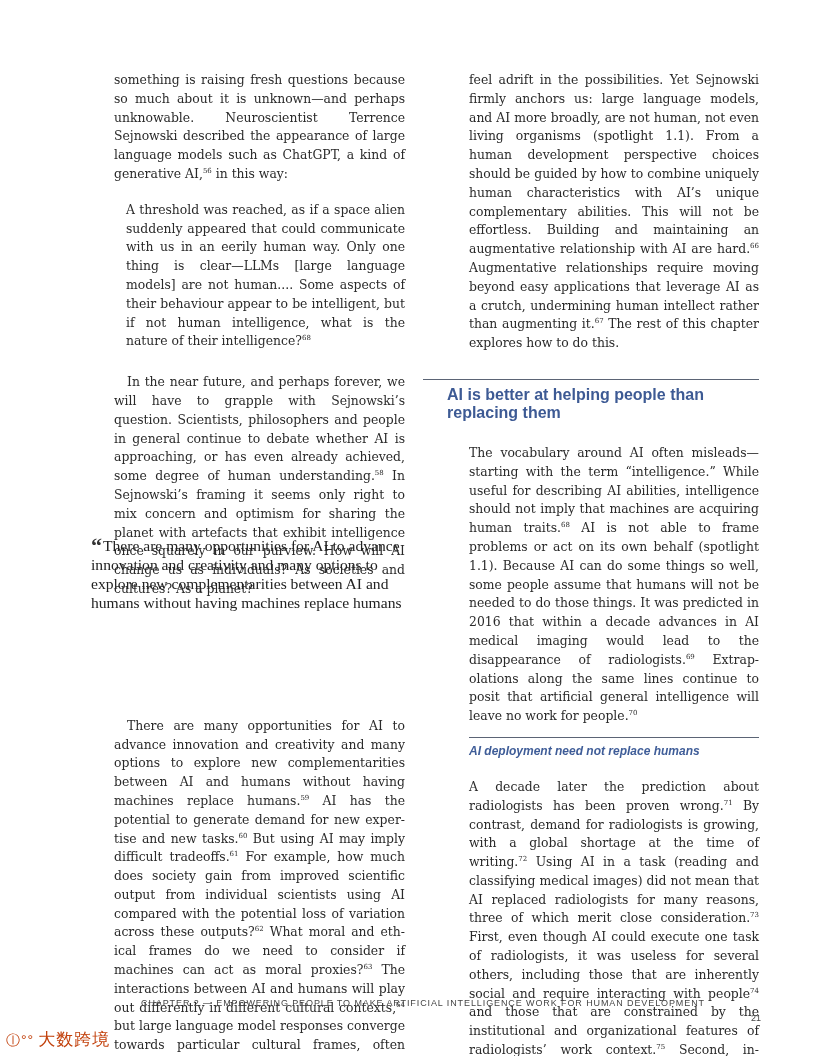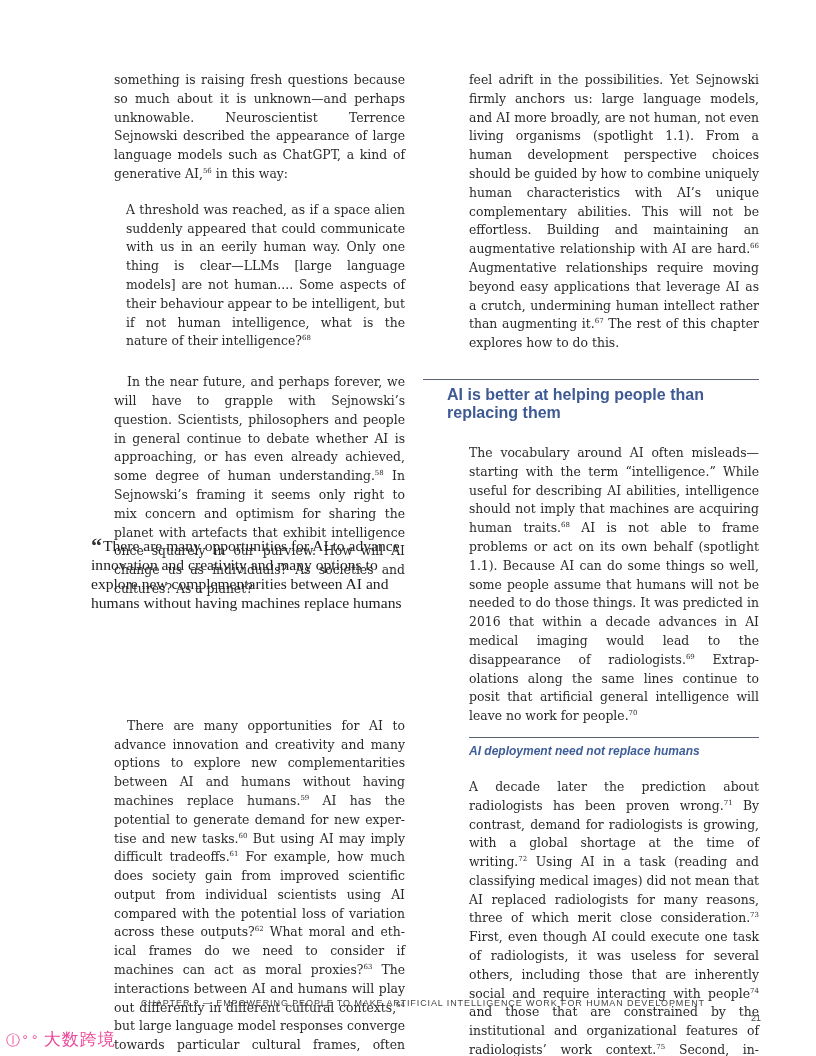--- a/index.html
+++ b/index.html
@@ -30,22 +30,22 @@
     font-family:"Liberation Sans","DejaVu Sans",sans-serif; font-style:italic; font-weight:bold;
     font-size:12px; color:#3f5d98; margin:6px 0 0 0;
   }
   .footer {
     position:absolute; top:998px; left:141px; width:620px;
     font-family:"Liberation Sans","DejaVu Sans",sans-serif; font-size:9px; letter-spacing:0.9px; color:#444;
   }
   .footer .chapter { position:absolute; left:0; top:0; white-space:nowrap; }
   .footer .page { position:absolute; right:0; top:15px; letter-spacing:0; }
   .watermark {
-    position:absolute; left:6px; top:1028px; font-family:Liberation Mono, monospace;
-    font-size:17px; color:#ec4899; letter-spacing:1px;
+    position:absolute; left:6px; top:1028px; font-family:Liberation Sans, sans-serif;
+    font-size:17px; color:#c2410c; letter-spacing:1px;
   }
   .watermark .logo { font-size:14px; margin-right:4px; }
 </style>
 </head>
 <body>
 
 <div class="col col-left">
   <p><span>something is raising fresh questions because so much about it is unknown—and perhaps unknowable. Neu­roscientist Terrence Sejnowski described the appear­ance of large language models such as ChatGPT, a kind of generative AI,</span><sup>56</sup><span> in this way:</span></p>
 
   <div class="blockquote">

